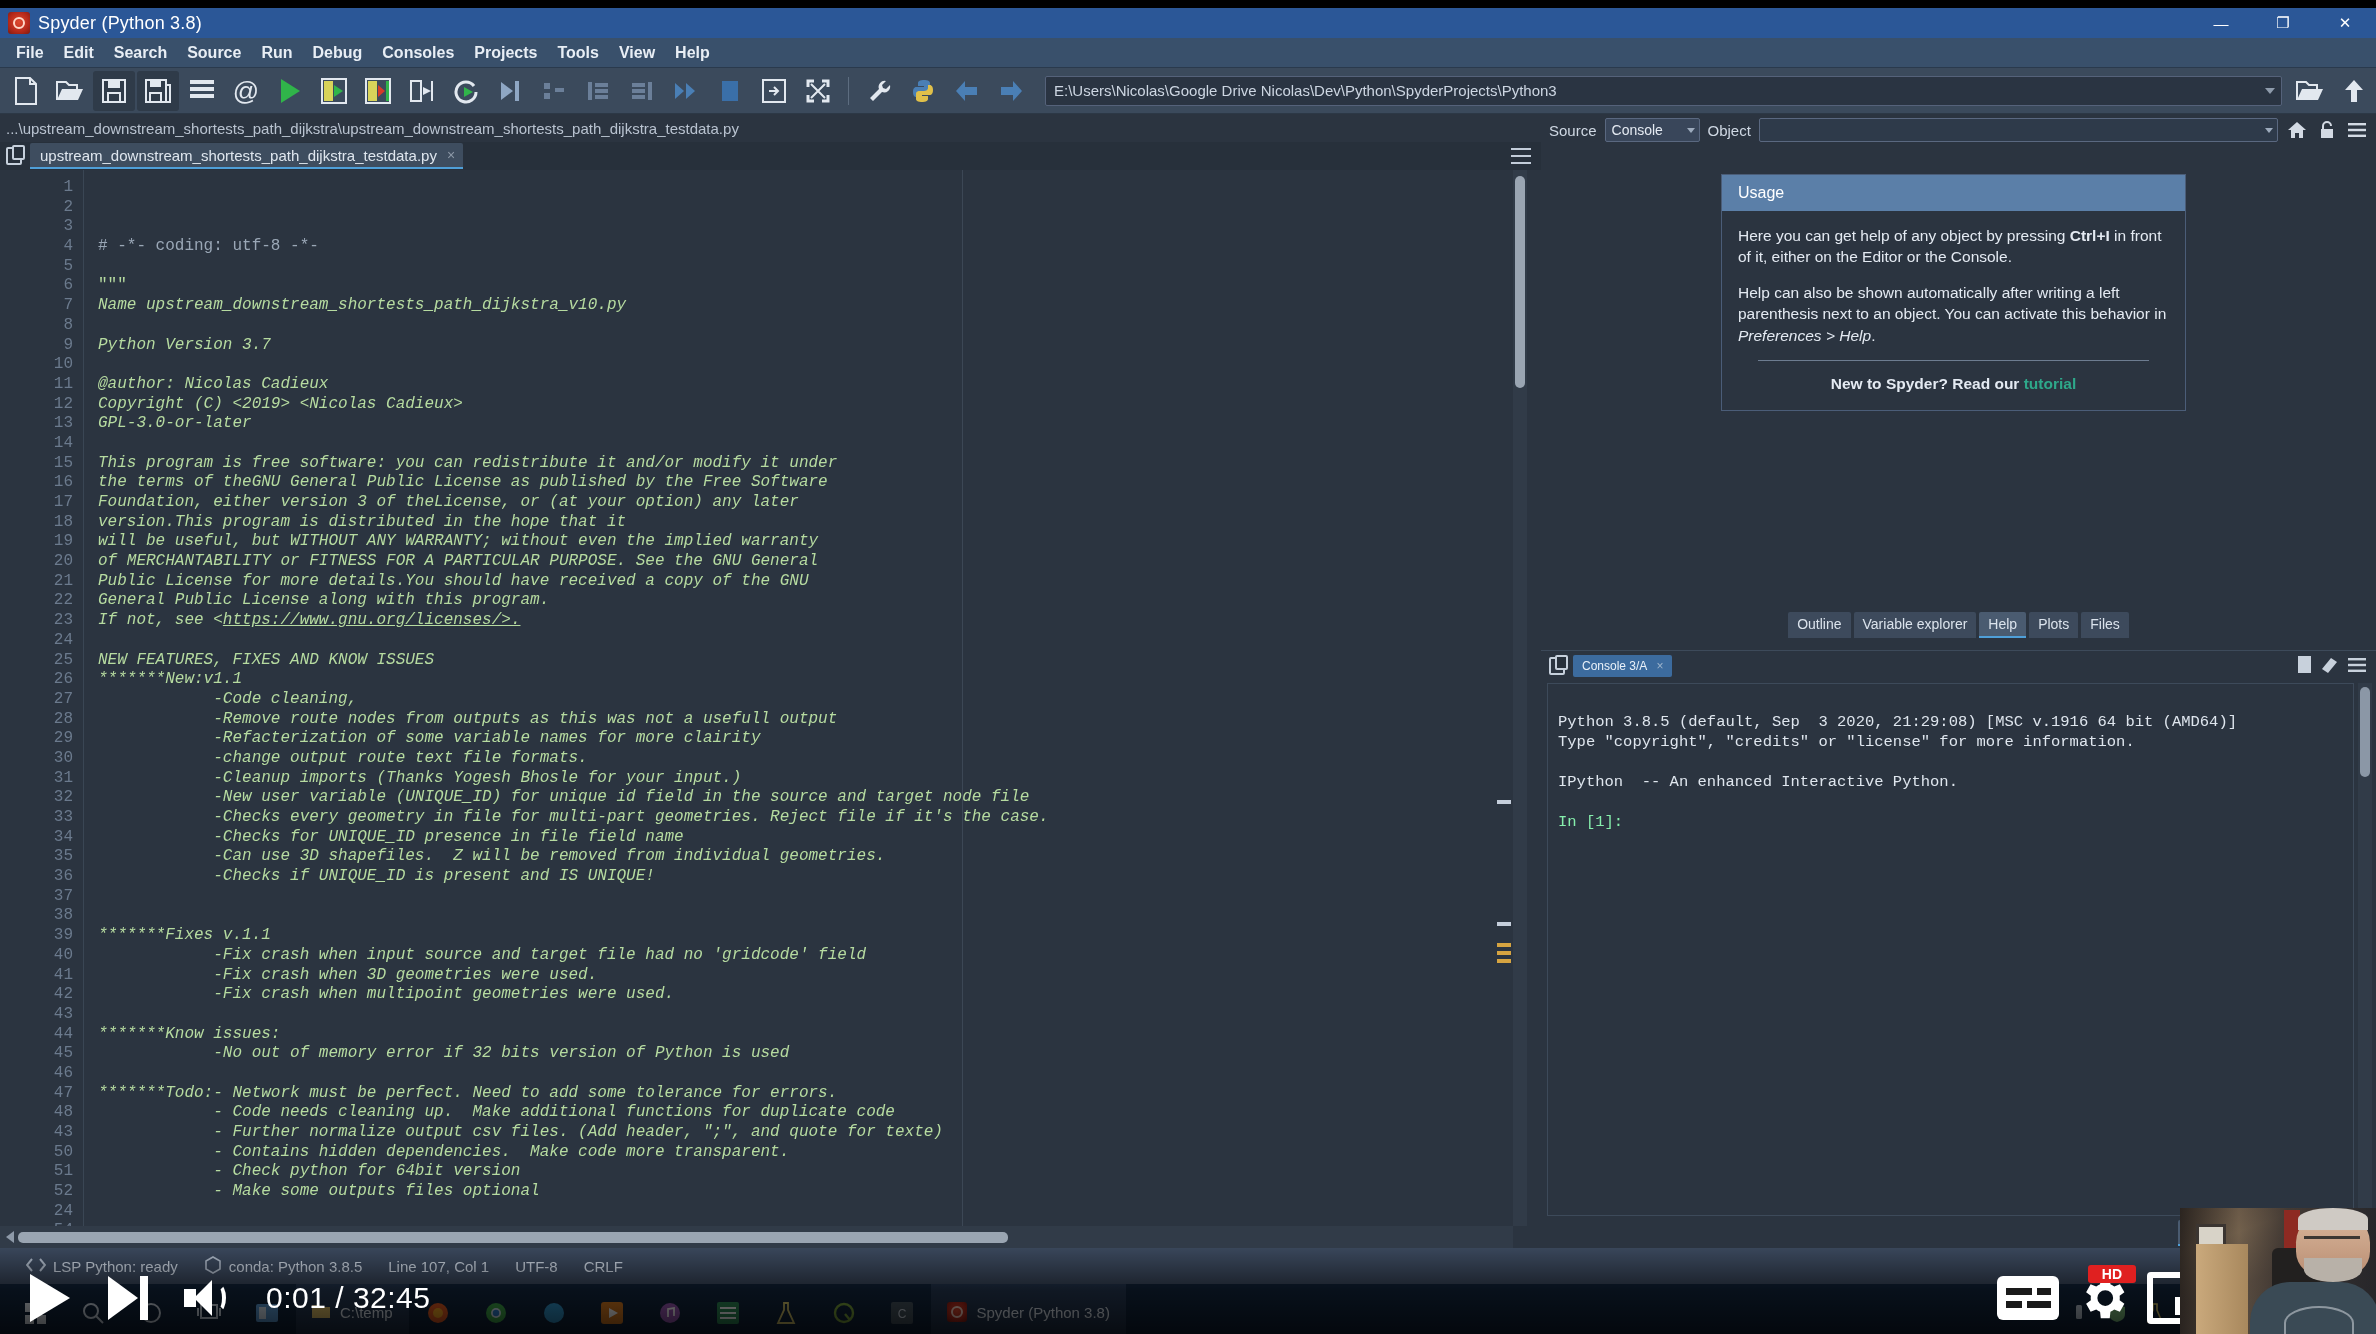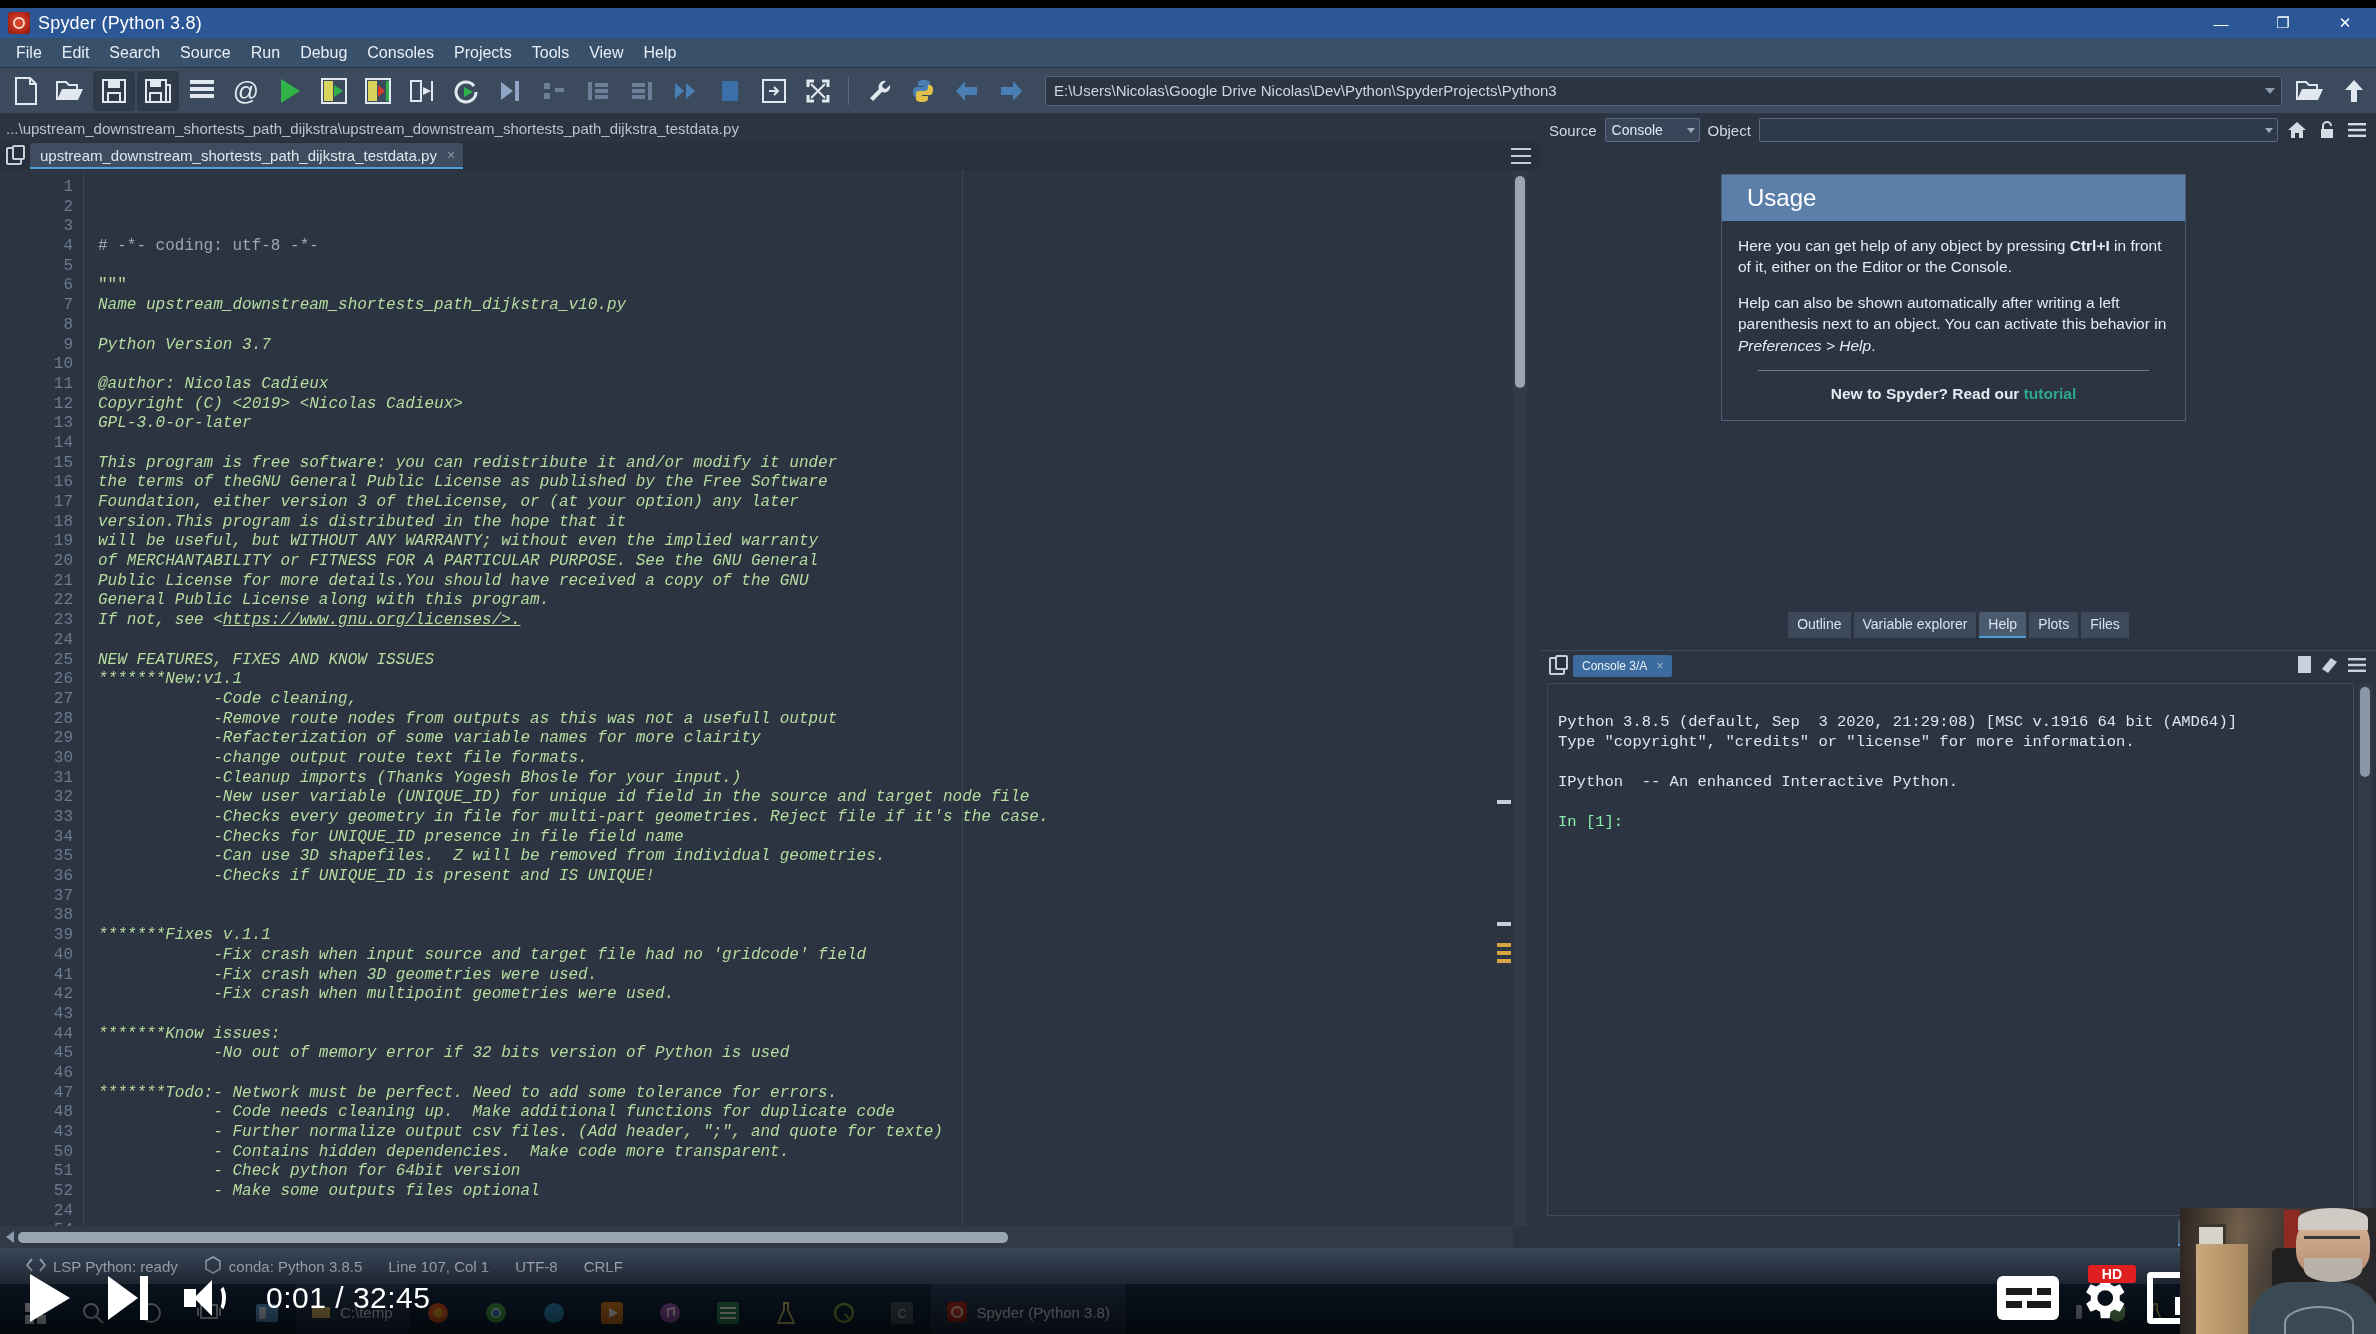--- a/index.html
+++ b/index.html
@@ -30,21 +30,21 @@
     color:#fff; font-size:15px;
   }
 
   
   .menubar {
     position:absolute; left:0; top:30px; width:2376px; height:30px;
     background:#39506b; display:flex; align-items:center; padding-left:6px;
     border-bottom:1px solid #2a3a4d;
   }
   .menu-item {
-    color:#e8eef5; font-size:16px; padding:3px 10px; border-radius:2px;
+    color:#e8eef5; font-size:16px; padding:3px 10px; border-radius:2px;font-weight:bold;
   }
 
   
   .toolbar {
     position:absolute; left:0; top:60px; width:2376px; height:46px;
     background:#3b4a5c; display:flex; align-items:center; padding-left:4px;
     border-bottom:1px solid #2c3846;
   }
   .tbtn {
     width:42px; height:40px; display:flex; align-items:center; justify-content:center;
@@ -169,21 +169,21 @@
     position:absolute;right:4px;top:9px;width:0;height:0;border-left:4px solid transparent;
     border-right:4px solid transparent;border-top:5px solid #9dabbd;
   }
   .hicon { width:22px; height:22px; display:flex; align-items:center; justify-content:center; color:#d3dae4; }
 
   .usage-card {
     position:absolute; left:180px; top:60px; width:465px;
     border:1px solid #4b5d78; background:#2b3440;
   }
   .usage-head {
-    background:#5b7fa8; color:#fff; font-size:24px; padding:9px 25px; font-weight:400;
+    background:#5b7fa8; color:#fff; font-size:16px; padding:9px 16px; font-weight:400;
   }
   .usage-body { padding:14px 16px 16px 16px; color:#e4eaf2; font-size:15.5px; line-height:1.38; }
   .usage-body p { margin-bottom:14px; }
   .usage-body b { font-weight:bold; }
   .usage-body i { font-style:italic; }
   .usage-hr { height:1px; background:#6d7c90; margin:4px 20px 12px 20px; }
   .usage-foot { text-align:center; font-weight:bold; font-size:15.5px; color:#e4eaf2; }
   .usage-foot a { color:#2ea88a; text-decoration:none; font-weight:bold; }
 
   .panel-tabs {

